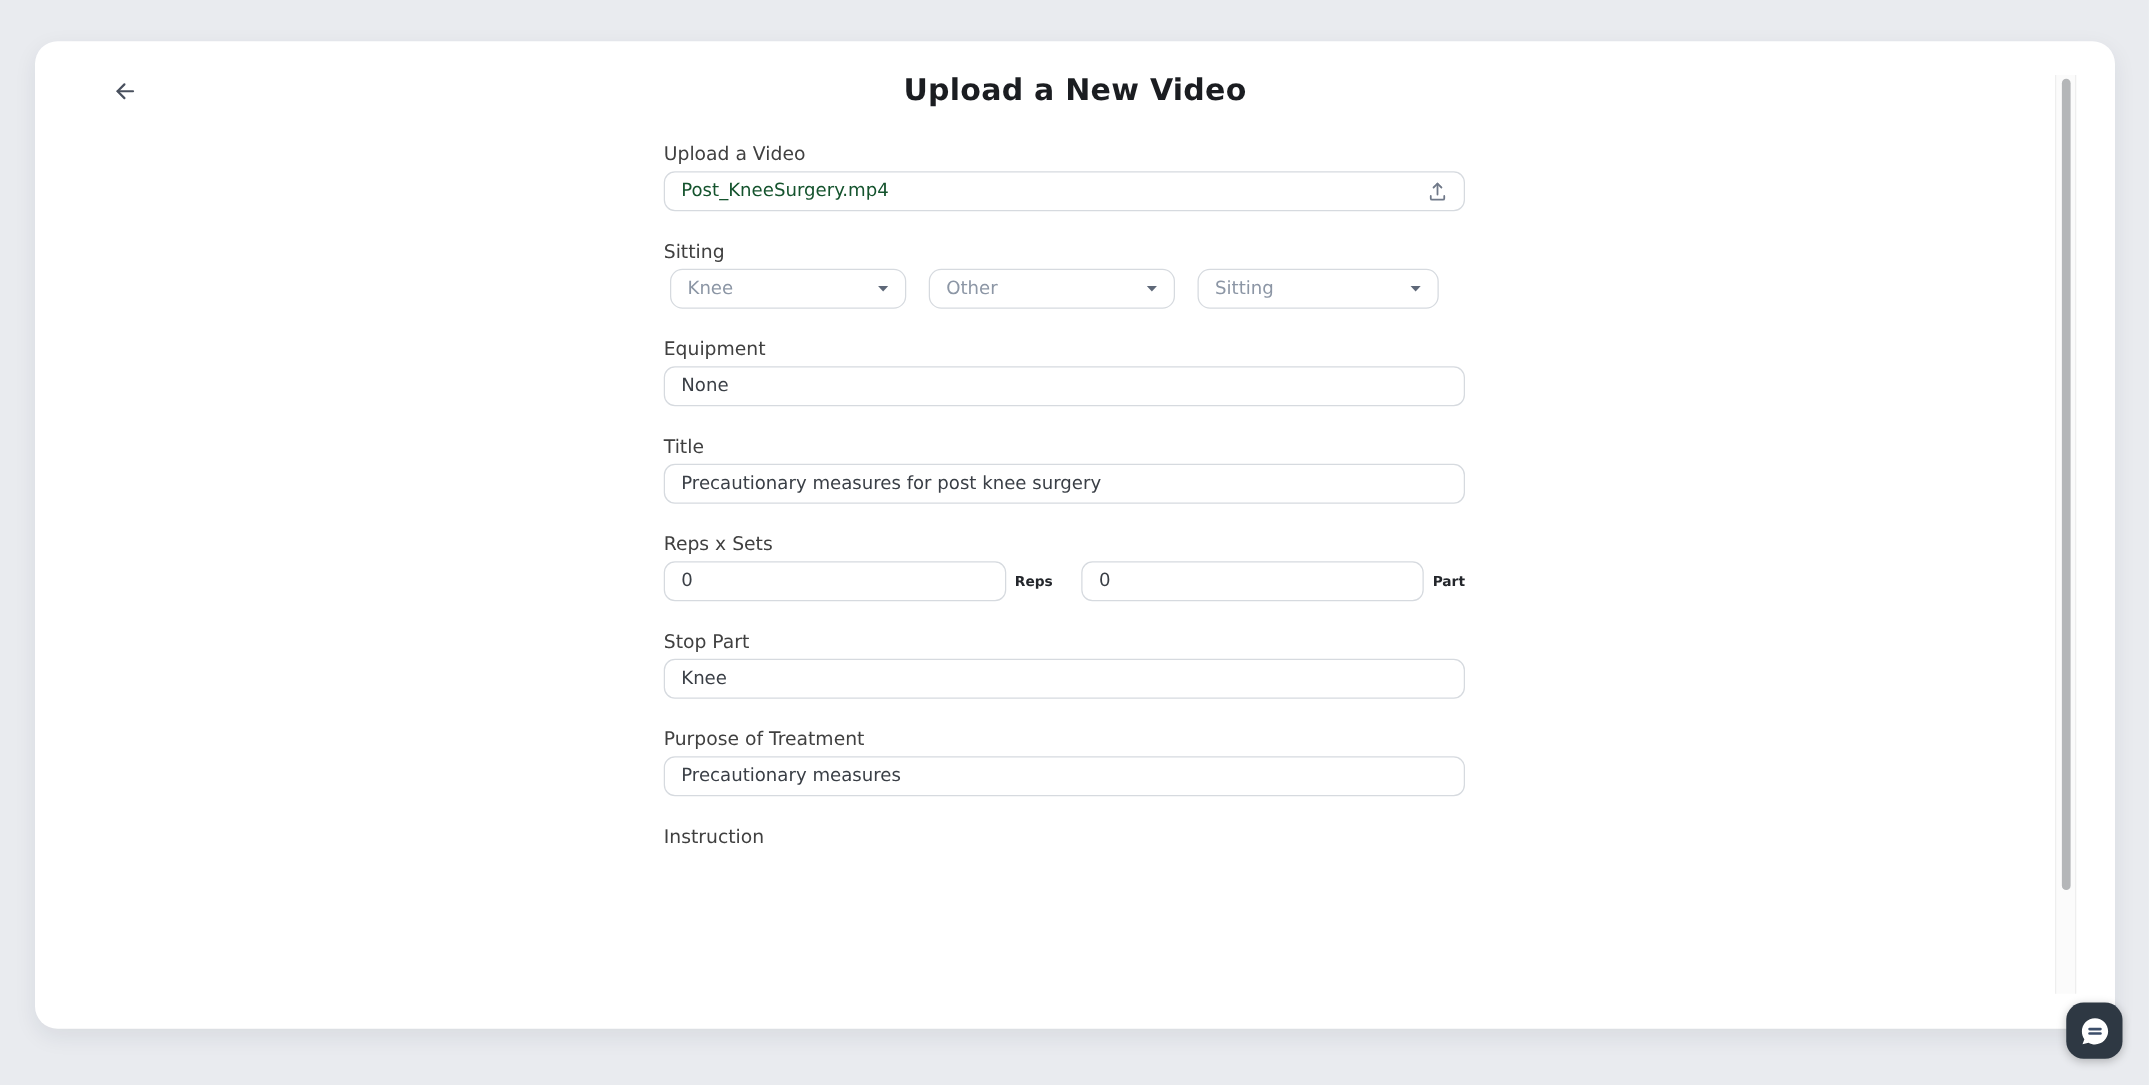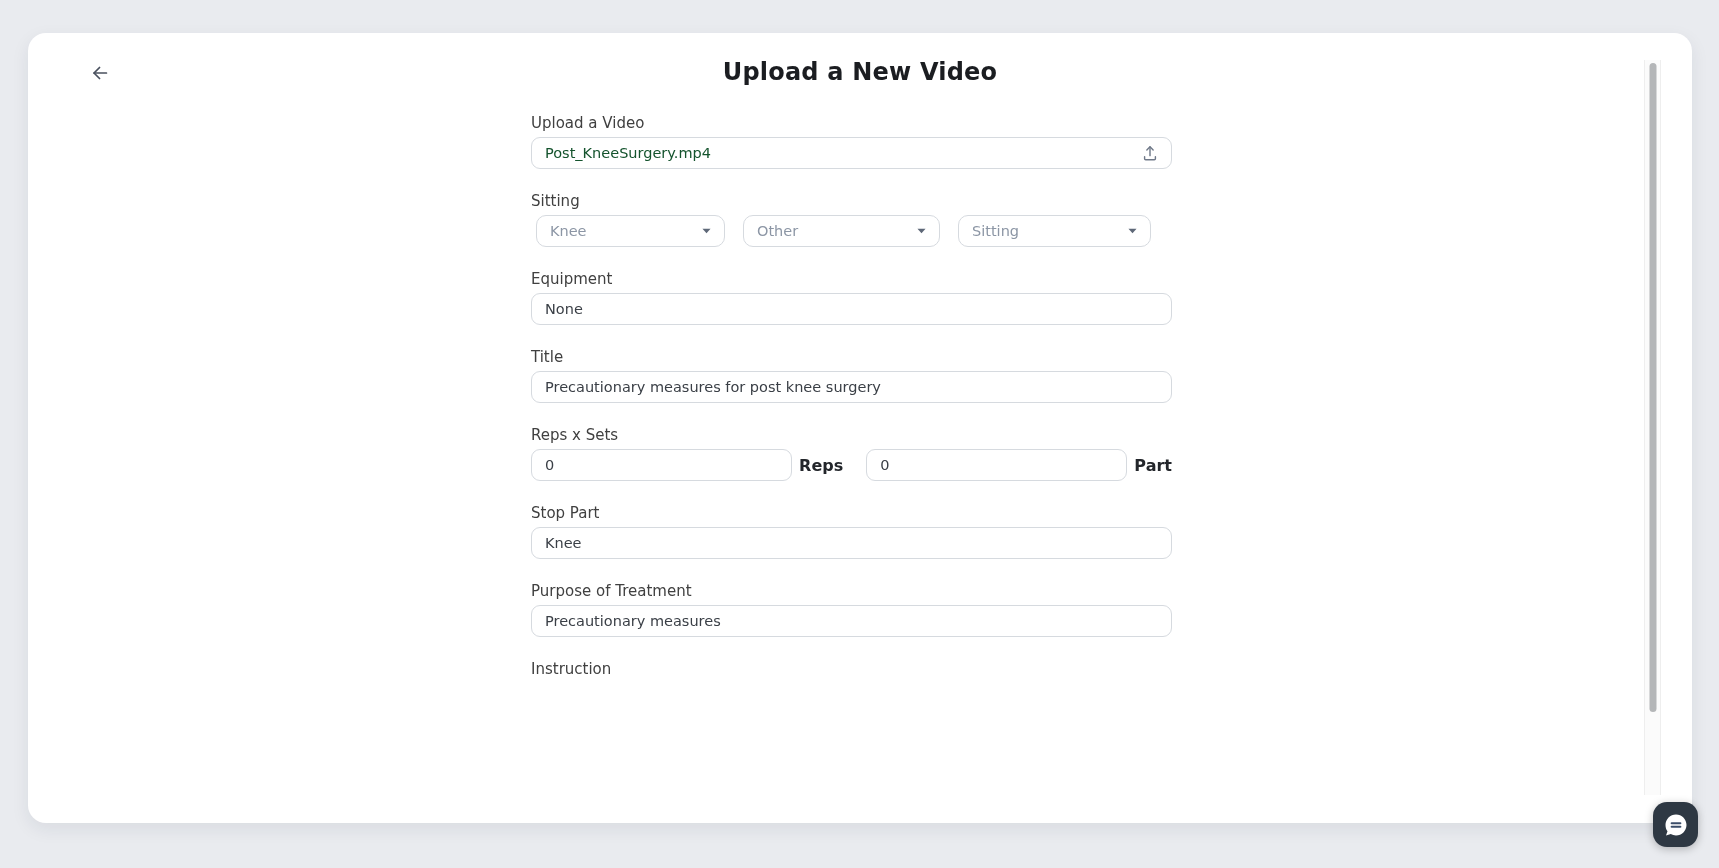--- a/index.html
+++ b/index.html
@@ -115,21 +115,21 @@
   }
   .dropdown.d1 { width: 189px; margin-right: 18px; }
   .dropdown.d2 { width: 197px; margin-right: 18px; gap: 28px; }
   .dropdown.d3 { width: 193px; }
 
   .caret-icon { flex: 0 0 auto; margin-left: 8px; display: block; }
 
   .reps-row { display: flex; align-items: center; }
   .reps-row .text-input { width: 274px; }
   .suffix-label {
-    font-size: 16px;
+    font-size: 11px;
     font-weight: 600;
     color: #23262b;
     margin-left: 7px;
     white-space: nowrap;
   }
   .reps-row .second { margin-left: 23px; }
 
   .instruction-area {
     width: 100%;
     height: 76px;

